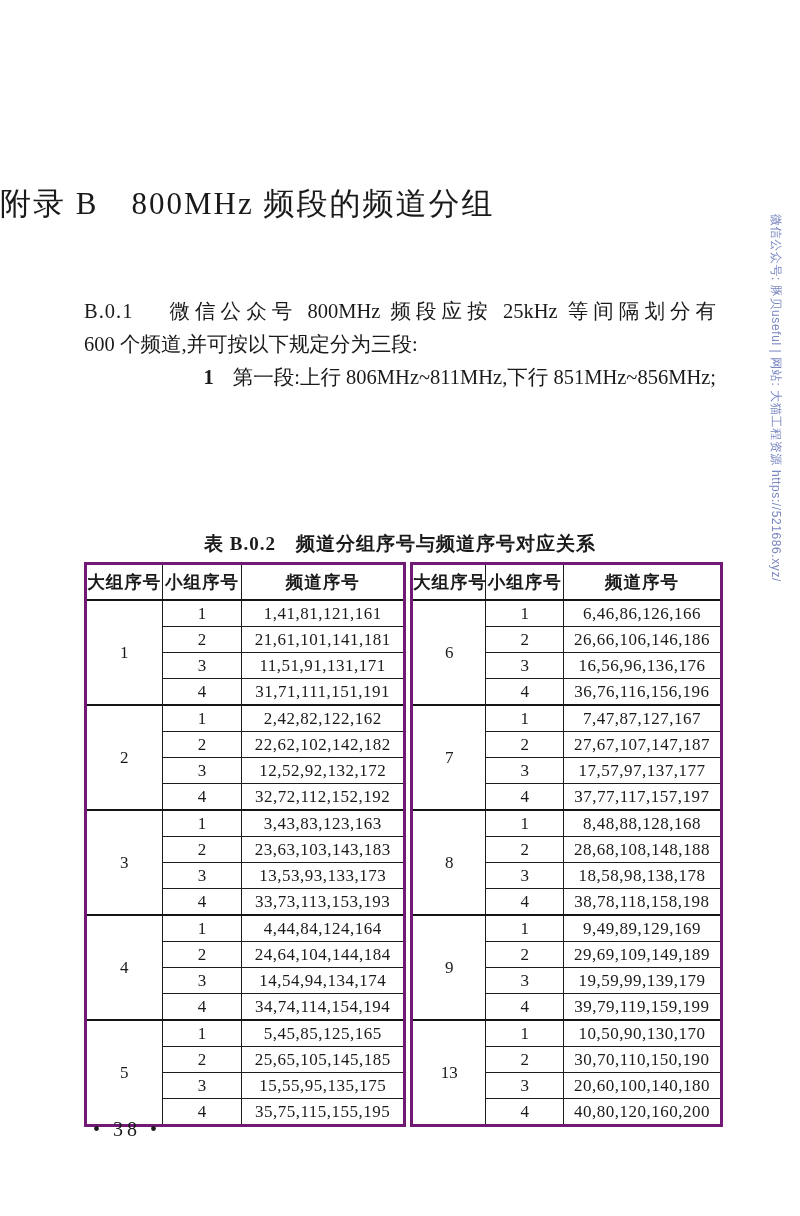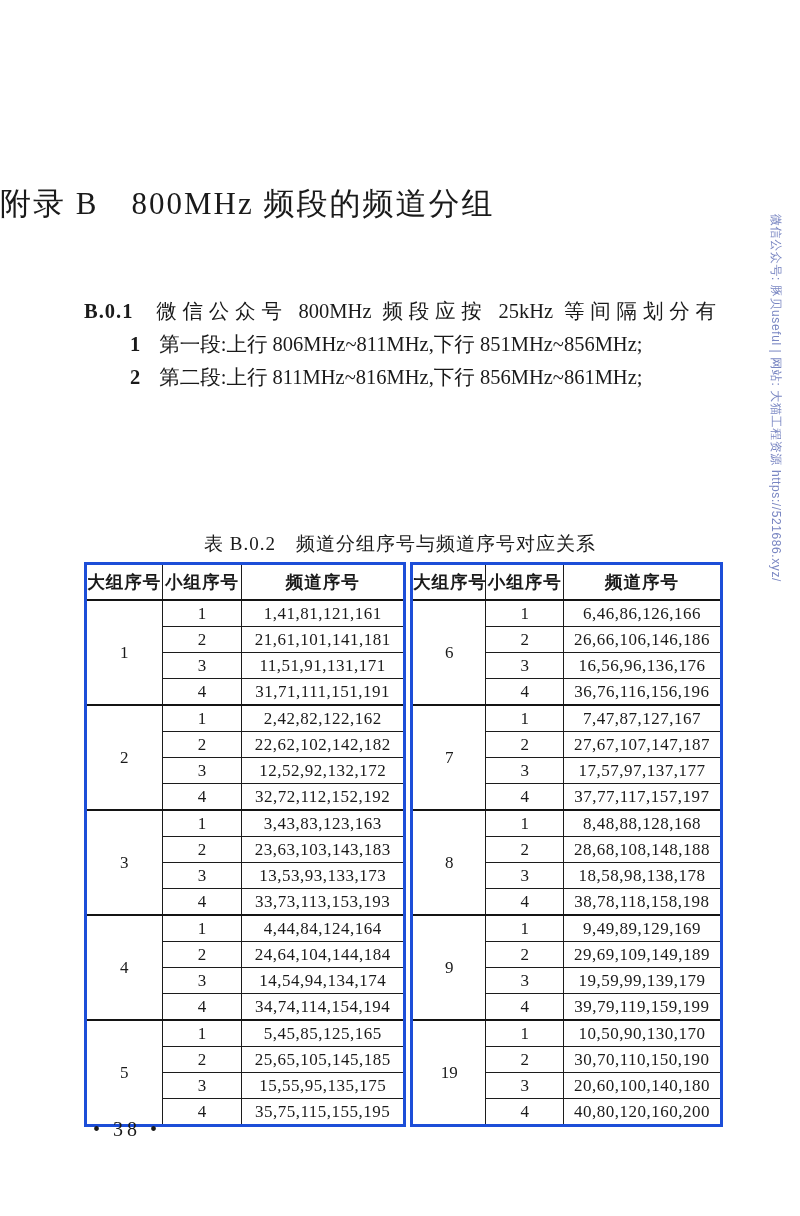--- a/index.html
+++ b/index.html
@@ -12,31 +12,31 @@
     position:absolute; top:183px; left:0; width:100%;
     text-align:left; font-size:31px; font-weight:normal; letter-spacing:2px;
     white-space:nowrap;
   }
   .body-text {
     position:absolute; left:84px; top:295px; width:632px;
     font-size:20.5px; line-height:33px;
   }
   .bline { display:block; }
   .jl { text-align:justify; text-align-last:justify; }
-  .lbl { font-weight:bold; letter-spacing:1px; margin-right:17px; }
-  .item { padding-left:46px; white-space:nowrap; }
+  .lbl { font-weight:normal; letter-spacing:1px; margin-right:31px; }
+  .item { padding-left:46px; white-space:nowrap;text-align:right; }
   .inum { font-weight:bold; margin-right:19px; }
   .tbl-caption {
     position:absolute; top:531px; left:0; width:100%;
-    text-align:center; font-size:19px; font-weight:normal; letter-spacing:1px;
+    text-align:center; font-size:19px; font-weight:bold; letter-spacing:1px;
     white-space:nowrap;
   }
   table.tbl {
     position:absolute; top:562px; border-collapse:collapse; table-layout:fixed;
-    border:3px solid #1d4ed8;
+    border:3px solid #701a75;
   }
   .tbl-left  { left:84px;  width:322px; }
   .tbl-right { left:410px; width:313px; }
   .tbl th, .tbl td {
     border:1.5px solid #1c1c1c; text-align:center; vertical-align:middle;
     padding:0; overflow:hidden; white-space:nowrap;
   }
   .tbl th {
     height:34px; font-size:17.5px; font-weight:bold; letter-spacing:1px;
     border-bottom:2.5px solid #141414;
@@ -59,22 +59,22 @@
 <body>
 
 <div class="page">
 
   <div class="watermark">微信公众号: 豚贝useful | 网站: 大猫工程资源 https://521686.xyz/</div>
 
   <div class="doc-title">附录 B　800MHz 频段的频道分组</div>
 
   <div class="body-text">
     <span class="bline jl"><b class="lbl">B.0.1</b><span>微信公众号 800MHz 频段应按 25kHz 等间隔划分有</span></span>
+    <span class="bline">600 个频道,并可按以下规定分为三段:</span>
     <span class="bline item"><b class="inum">1</b><span>第一段:上行 806MHz~811MHz,下行 851MHz~856MHz;</span></span>
-    <span class="bline item"><b class="inum">2</b><span>第二段:上行 811MHz~816MHz,下行 856MHz~861MHz;</span></span>
   </div>
 
   <div class="tbl-caption">表 B.0.2　频道分组序号与频道序号对应关系</div>
 
   <table class="tbl tbl-left">
     <colgroup>
         <col style="width:24%">
         <col style="width:25%">
         <col style="width:51%">
       </colgroup>
@@ -250,21 +250,21 @@
         </tr>
       <tr>
           <td class="s">3</td>
           <td class="c">19,59,99,139,179</td>
         </tr>
       <tr>
           <td class="s">4</td>
           <td class="c">39,79,119,159,199</td>
         </tr>
       <tr class="gs">
-          <td class="g" rowspan="4">19</td>
+          <td class="g" rowspan="4">13</td>
           <td class="s">1</td>
           <td class="c">10,50,90,130,170</td>
         </tr>
       <tr>
           <td class="s">2</td>
           <td class="c">30,70,110,150,190</td>
         </tr>
       <tr>
           <td class="s">3</td>
           <td class="c">20,60,100,140,180</td>

